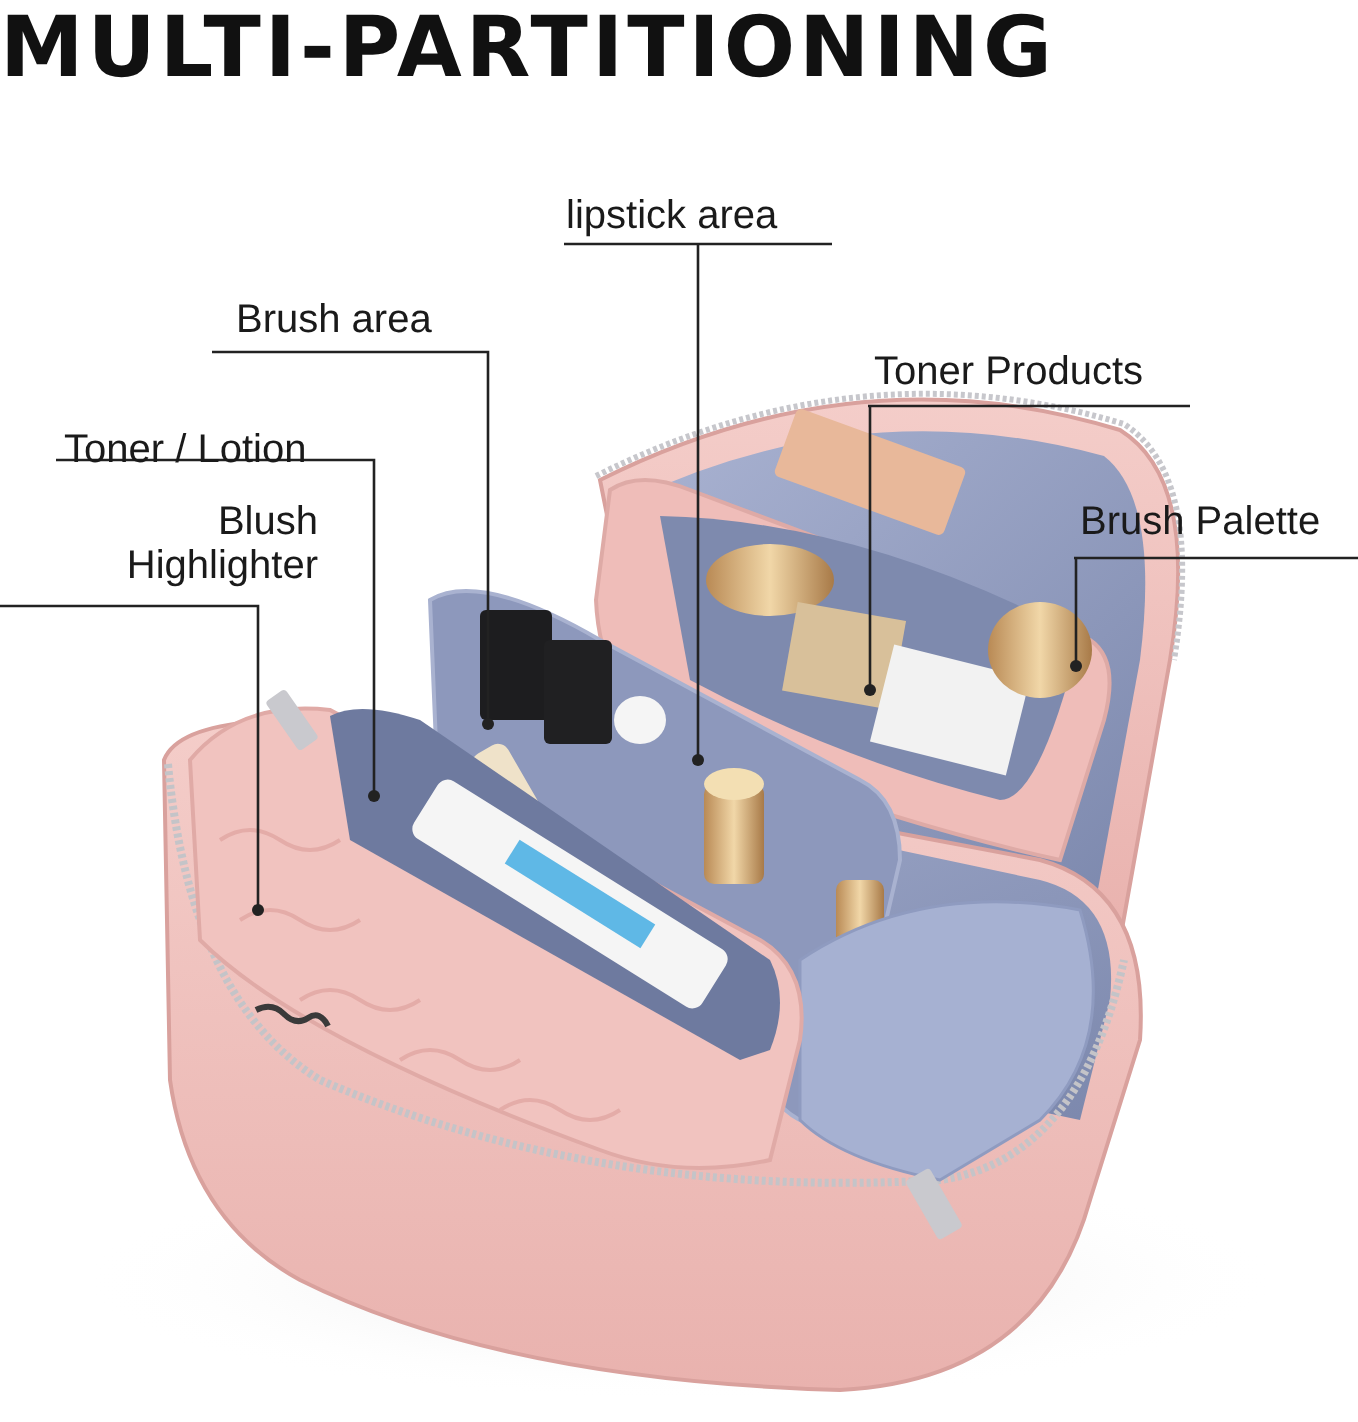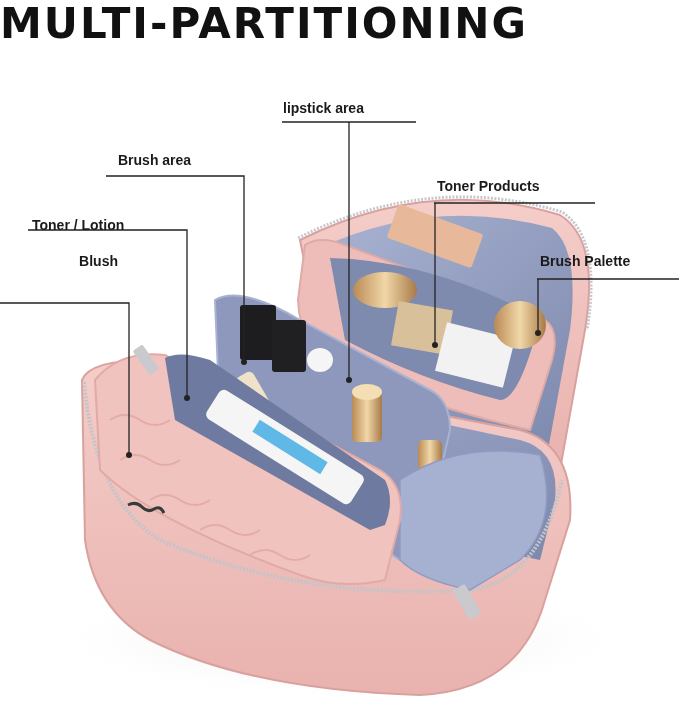--- a/index.html
+++ b/index.html
@@ -4,24 +4,24 @@
   <style>
     html, body { margin: 0; padding: 0; background: #ffffff; }
     body { width: 679px; height: 711px; position: relative; overflow: hidden; font-family: "Liberation Sans", sans-serif; }
     .headline {
       position: absolute; left: 0; top: 0; width: 679px; height: 52px;
       text-align: left; font-family: "DejaVu Sans", sans-serif; font-weight: bold;
       font-size: 42px; line-height: 48px; letter-spacing: 2px; color: #111;
     }
     .scene { position: absolute; left: 0; top: 0; width: 679px; height: 711px; }
     .label {
-      position: absolute; font-family: "Liberation Sans", sans-serif; font-weight: bold;
-      font-size: 14px; line-height: 22px; color: #1a1a1a; white-space: nowrap;
+      position: absolute; font-family: "Liberation Sans", sans-serif; font-weight: normal;
+      font-size: 20px; line-height: 22px; color: #1a1a1a; white-space: nowrap;
     }
-    .label.right { text-align: right; }
+    .label.right { text-align: right; margin-left: 41px; }
   </style>
 </head>
 <body>
 
 <div class="headline">MULTI-PARTITIONING</div>
 
 <svg class="scene" viewBox="0 0 679 711" xmlns="http://www.w3.org/2000/svg">
   <defs>
     <linearGradient id="pinkBody" x1="0" y1="0" x2="0" y2="1">
       <stop offset="0" stop-color="#f4cdc9"></stop>
@@ -112,15 +112,16 @@
     <circle cx="435" cy="345" r="3"></circle>
     <circle cx="538" cy="333" r="3"></circle>
   </g>
 </svg>
 
 <div class="label" style="left:283px; top:97px;">lipstick area</div>
 <div class="label" style="left:118px; top:149px;text-align:right;">Brush area</div>
 <div class="label" style="left:32px; top:214px;">Toner / Lotion</div>
 <div class="label right" style="left:0px; top:250px; width:118px;">
   <div>Blush</div>
+  <div>Highlighter</div>
 </div>
 <div class="label" style="left:437px; top:175px;">Toner Products</div>
 <div class="label" style="left:540px; top:250px;">Brush Palette</div>
 
 </body></html>

